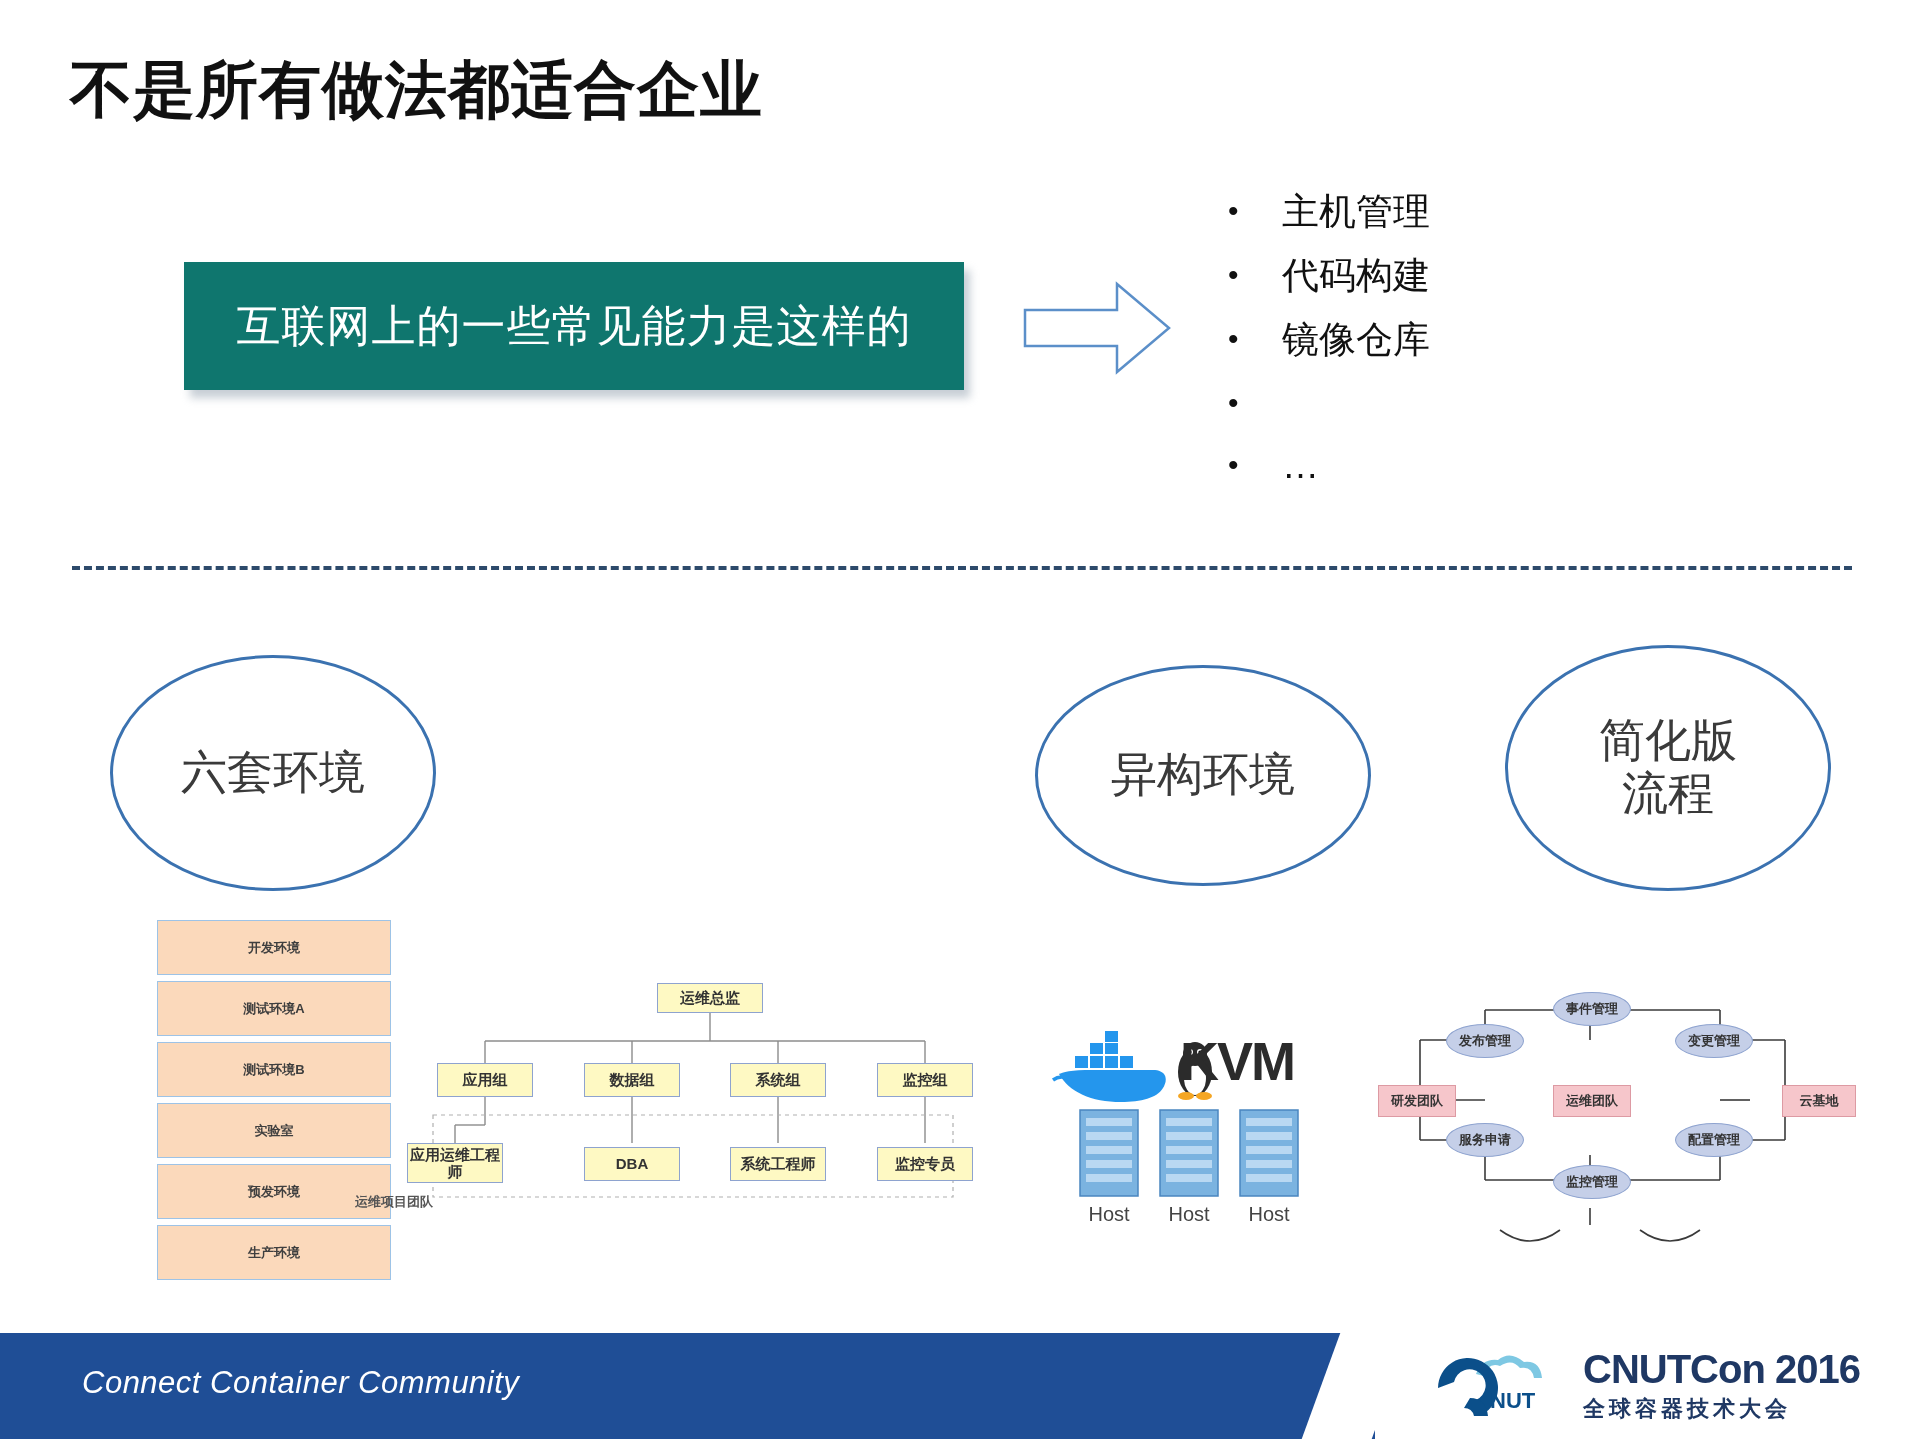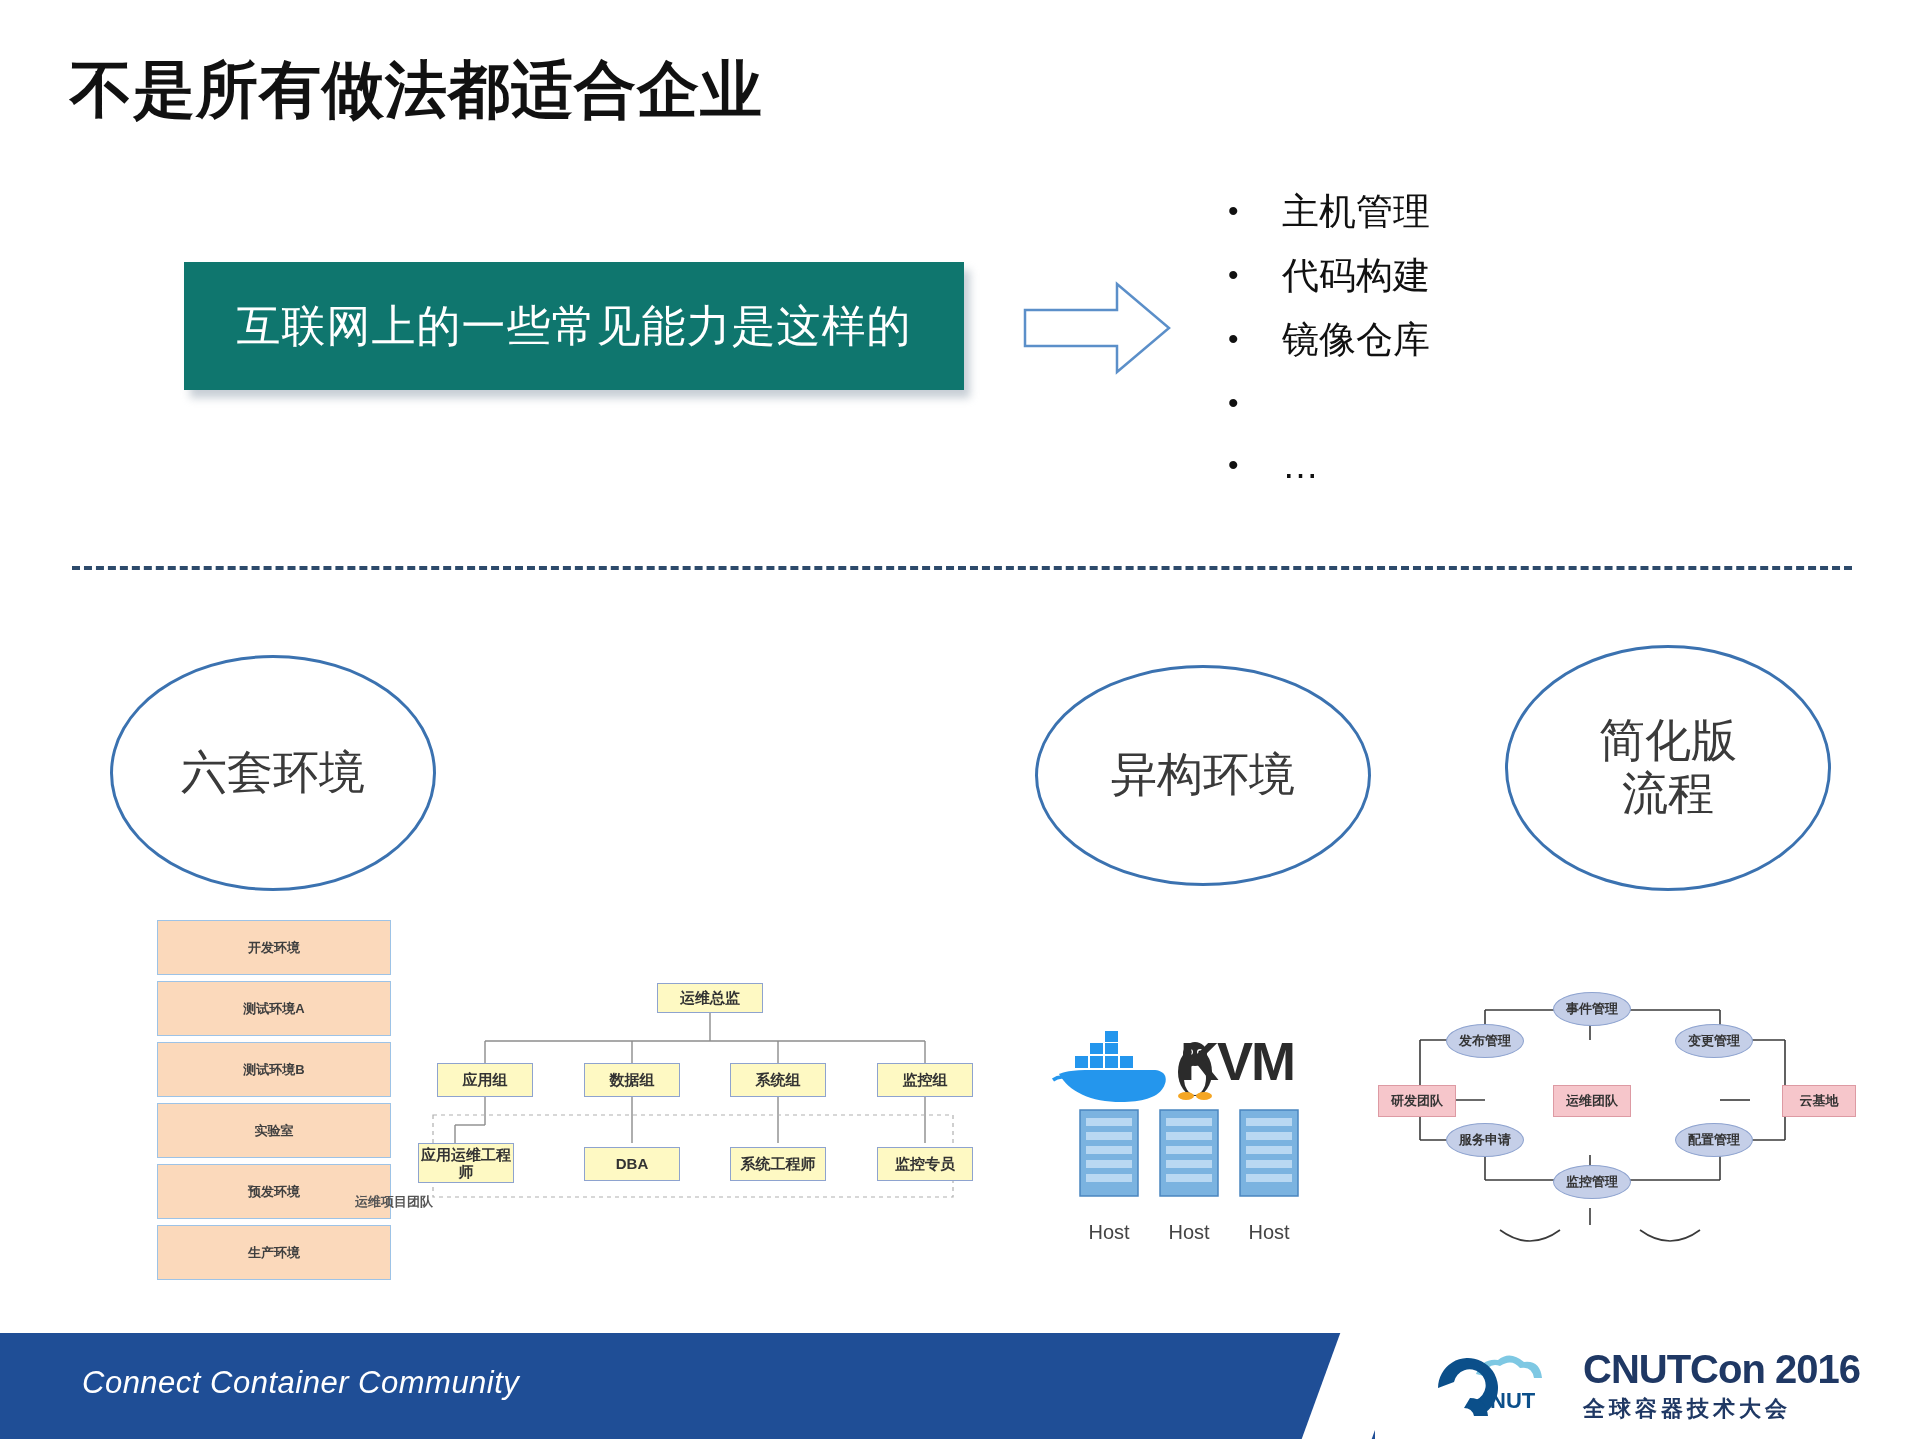--- a/index.html
+++ b/index.html
@@ -41,21 +41,21 @@
   
   .org{position:absolute;left:425px;top:975px;width:560px;height:270px;}
   .node{position:absolute;background:#fef9c3;border:1.5px solid #8ea3cf;display:flex;align-items:center;justify-content:center;text-align:center;font-size:15px;font-weight:700;color:#333;line-height:1.15;padding:2px;box-sizing:border-box;}
   .orgcaption{position:absolute;font-size:13px;color:#555;font-weight:600;}
 
   
   .dockercol{position:absolute;left:1045px;top:1020px;width:280px;height:220px;}
   .kvmtext{position:absolute;left:1180px;top:1030px;font-size:54px;font-weight:800;color:#2b2b2b;letter-spacing:-2px;}
   .hostwrap{position:absolute;left:1078px;top:1108px;display:flex;gap:18px;}
   .hostcol{display:flex;flex-direction:column;align-items:center;}
-  .hostlabel{font-size:20px;color:#444;margin-top:23px;}
+  .hostlabel{font-size:20px;color:#444;margin-top:5px;}
 
   
   .proc{position:absolute;left:1390px;top:980px;width:480px;height:270px;}
   .pbox{position:absolute;display:flex;align-items:center;justify-content:center;font-size:13px;font-weight:700;color:#333;text-align:center;box-sizing:border-box;}
   .pbox.pink{background:#f6c6cb;border:1.5px solid #dd9aa3;}
   .pbox.blueov{background:#c5cfe8;border:1.5px solid #8ea3cf;border-radius:50%;}
 
   
   .footer{position:absolute;left:0;top:1333px;width:1919px;height:106px;background:#1f4e96;}
   .footer-text{position:absolute;left:82px;top:1365px;font-size:31px;color:#ffffff;font-weight:500;letter-spacing:.5px;font-style:italic;}
@@ -145,21 +145,21 @@
       <line x1="353" y1="122" x2="353" y2="168" stroke="#8c8c8c" stroke-width="1.4"></line>
       <line x1="500" y1="122" x2="500" y2="168" stroke="#8c8c8c" stroke-width="1.4"></line>
 
       <rect x="8" y="140" width="520" height="82" fill="none" stroke="#b0b0b0" stroke-width="1.2" stroke-dasharray="4 4"></rect>
     </svg>
     <div class="node" style="left:232px;top:8px;width:106px;height:30px;">运维总监</div>
     <div class="node" style="left:12px;top:88px;width:96px;height:34px;">应用组</div>
     <div class="node" style="left:159px;top:88px;width:96px;height:34px;">数据组</div>
     <div class="node" style="left:305px;top:88px;width:96px;height:34px;">系统组</div>
     <div class="node" style="left:452px;top:88px;width:96px;height:34px;">监控组</div>
-    <div class="node" style="left:-18px;top:168px;width:96px;height:40px;margin-left:11px;">应用运维工程师</div>
+    <div class="node" style="left:-18px;top:168px;width:96px;height:40px;">应用运维工程师</div>
     <div class="node" style="left:159px;top:172px;width:96px;height:34px;">DBA</div>
     <div class="node" style="left:305px;top:172px;width:96px;height:34px;">系统工程师</div>
     <div class="node" style="left:452px;top:172px;width:96px;height:34px;">监控专员</div>
     <div class="orgcaption" style="left:-70px;top:218px;">运维项目团队</div>
   </div>
 
   <div class="dockercol">
     <svg width="130" height="80" style="position:absolute;left:0;top:10px;">
       <g fill="#2496ed">
         <rect x="30" y="26" width="13" height="12"></rect>

